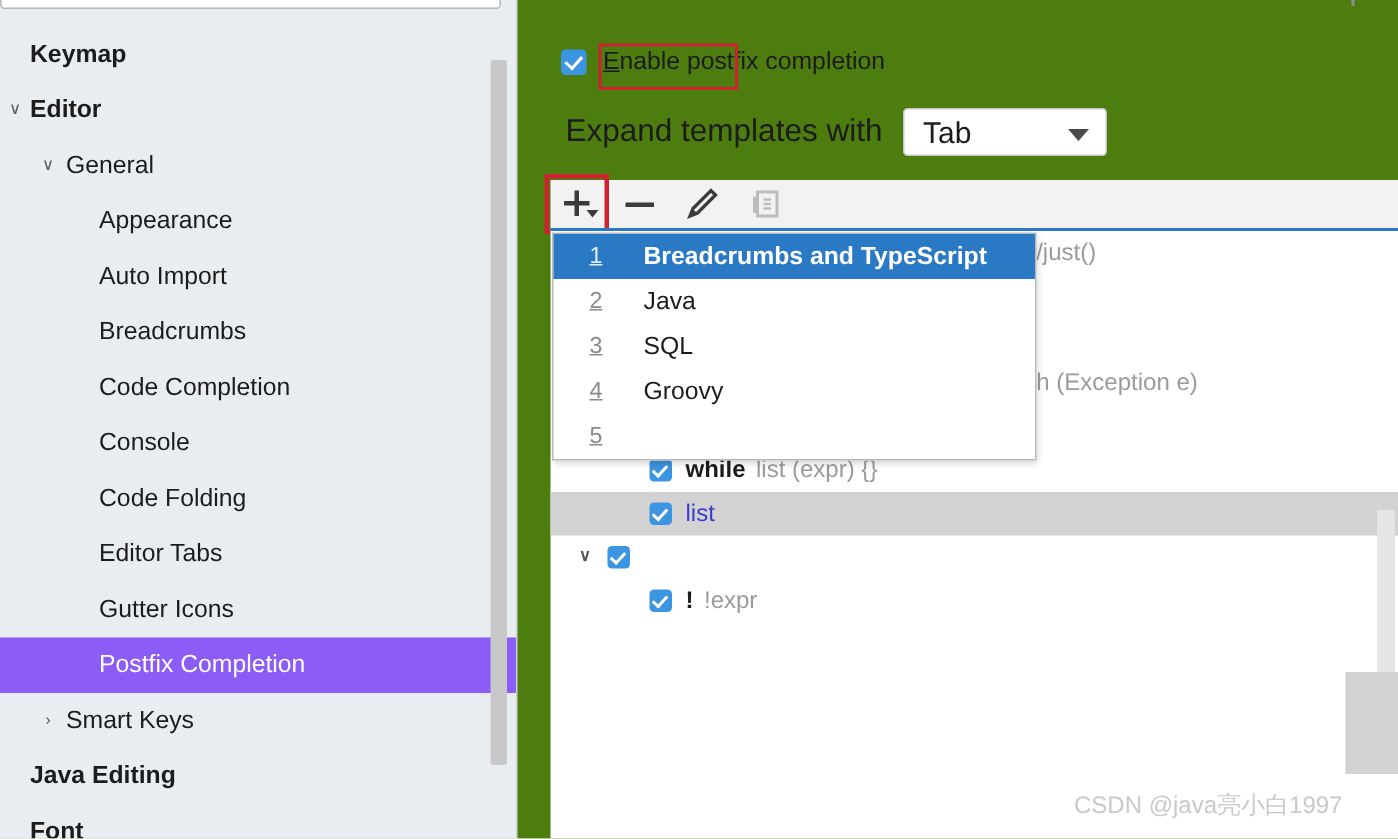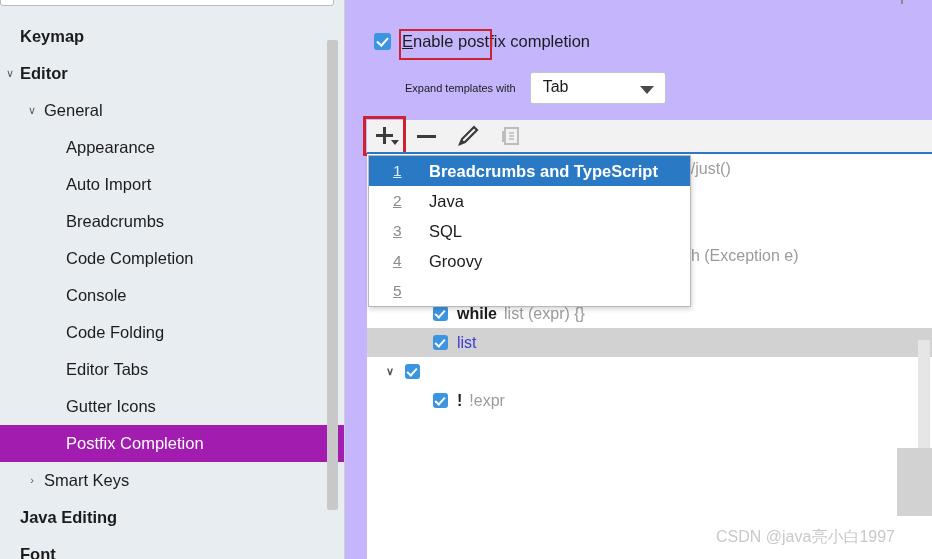--- a/index.html
+++ b/index.html
@@ -53,21 +53,21 @@
     color: #5a5a5a;
     font-size: 11px;
   }
   .tree-row .tlabel { position: absolute; }
   .tree-row.lvl0 .twisty { left: 2px; }
   .tree-row.lvl0 .tlabel { left: 20px; font-weight: bold; text-align: right; }
   .tree-row.lvl1 .twisty { left: 24px; }
   .tree-row.lvl1 .tlabel { left: 44px; }
   .tree-row.lvl2 .tlabel { left: 66px; }
   .tree-row.selected {
-    background: #a21caf;
+    background: #8b5cf6;
   }
   .tree-row.selected .tlabel { color: #ffffff; }
   #sidebar-scrollbar {
     position: absolute;
     left: 327px; top: 40px;
     width: 11px; height: 470px;
     background: #c8c8c8;
     border-radius: 2px;
   }
   #sidebar-divider {
@@ -75,21 +75,21 @@
     left: 344px; top: 0;
     width: 1px; height: 559px;
     background: #cfcfcf;
   }
 
   
   #main {
     position: absolute;
     left: 345px; top: 0;
     width: 587px; height: 559px;
-    background: #c4b5fd;
+    background: #4d7c0f;
   }
   #panel-tick {
     position: absolute;
     left: 556px; top: -6px;
     width: 2px; height: 10px;
     background: #8d8d8d;
   }
 
   .chk {
     display: inline-block;
@@ -123,39 +123,38 @@
     vertical-align: middle;
   }
   #enable-row .lbl .mn { text-decoration: underline; }
 
   #expand-row {
     position: absolute;
     left: 32px; top: 72px;
     white-space: nowrap;
   }
   #expand-row .lbl {
-    font-size: 11px;
+    font-size: 21px;
     color: #1c1c1c;
     vertical-align: middle;
-    margin-left: 28px;
   }
   #expand-combo {
     display: inline-block;
     width: 136px; height: 32px;
     margin-left: 14px;
     background: #ffffff;
     border: 1px solid #c3c6c9;
     border-radius: 3px;
     vertical-align: middle;
     position: relative;
   }
   #expand-combo .cval {
     position: absolute;
     left: 12px; top: 5px;
-    font-size: 16px;
+    font-size: 20px;
     color: #1c1c1c;
   }
   #expand-combo .carrow {
     position: absolute;
     right: 11px; top: 13px;
     width: 0; height: 0;
     border-left: 7px solid transparent;
     border-right: 7px solid transparent;
     border-top: 8px solid #4a4a4a;
   }

